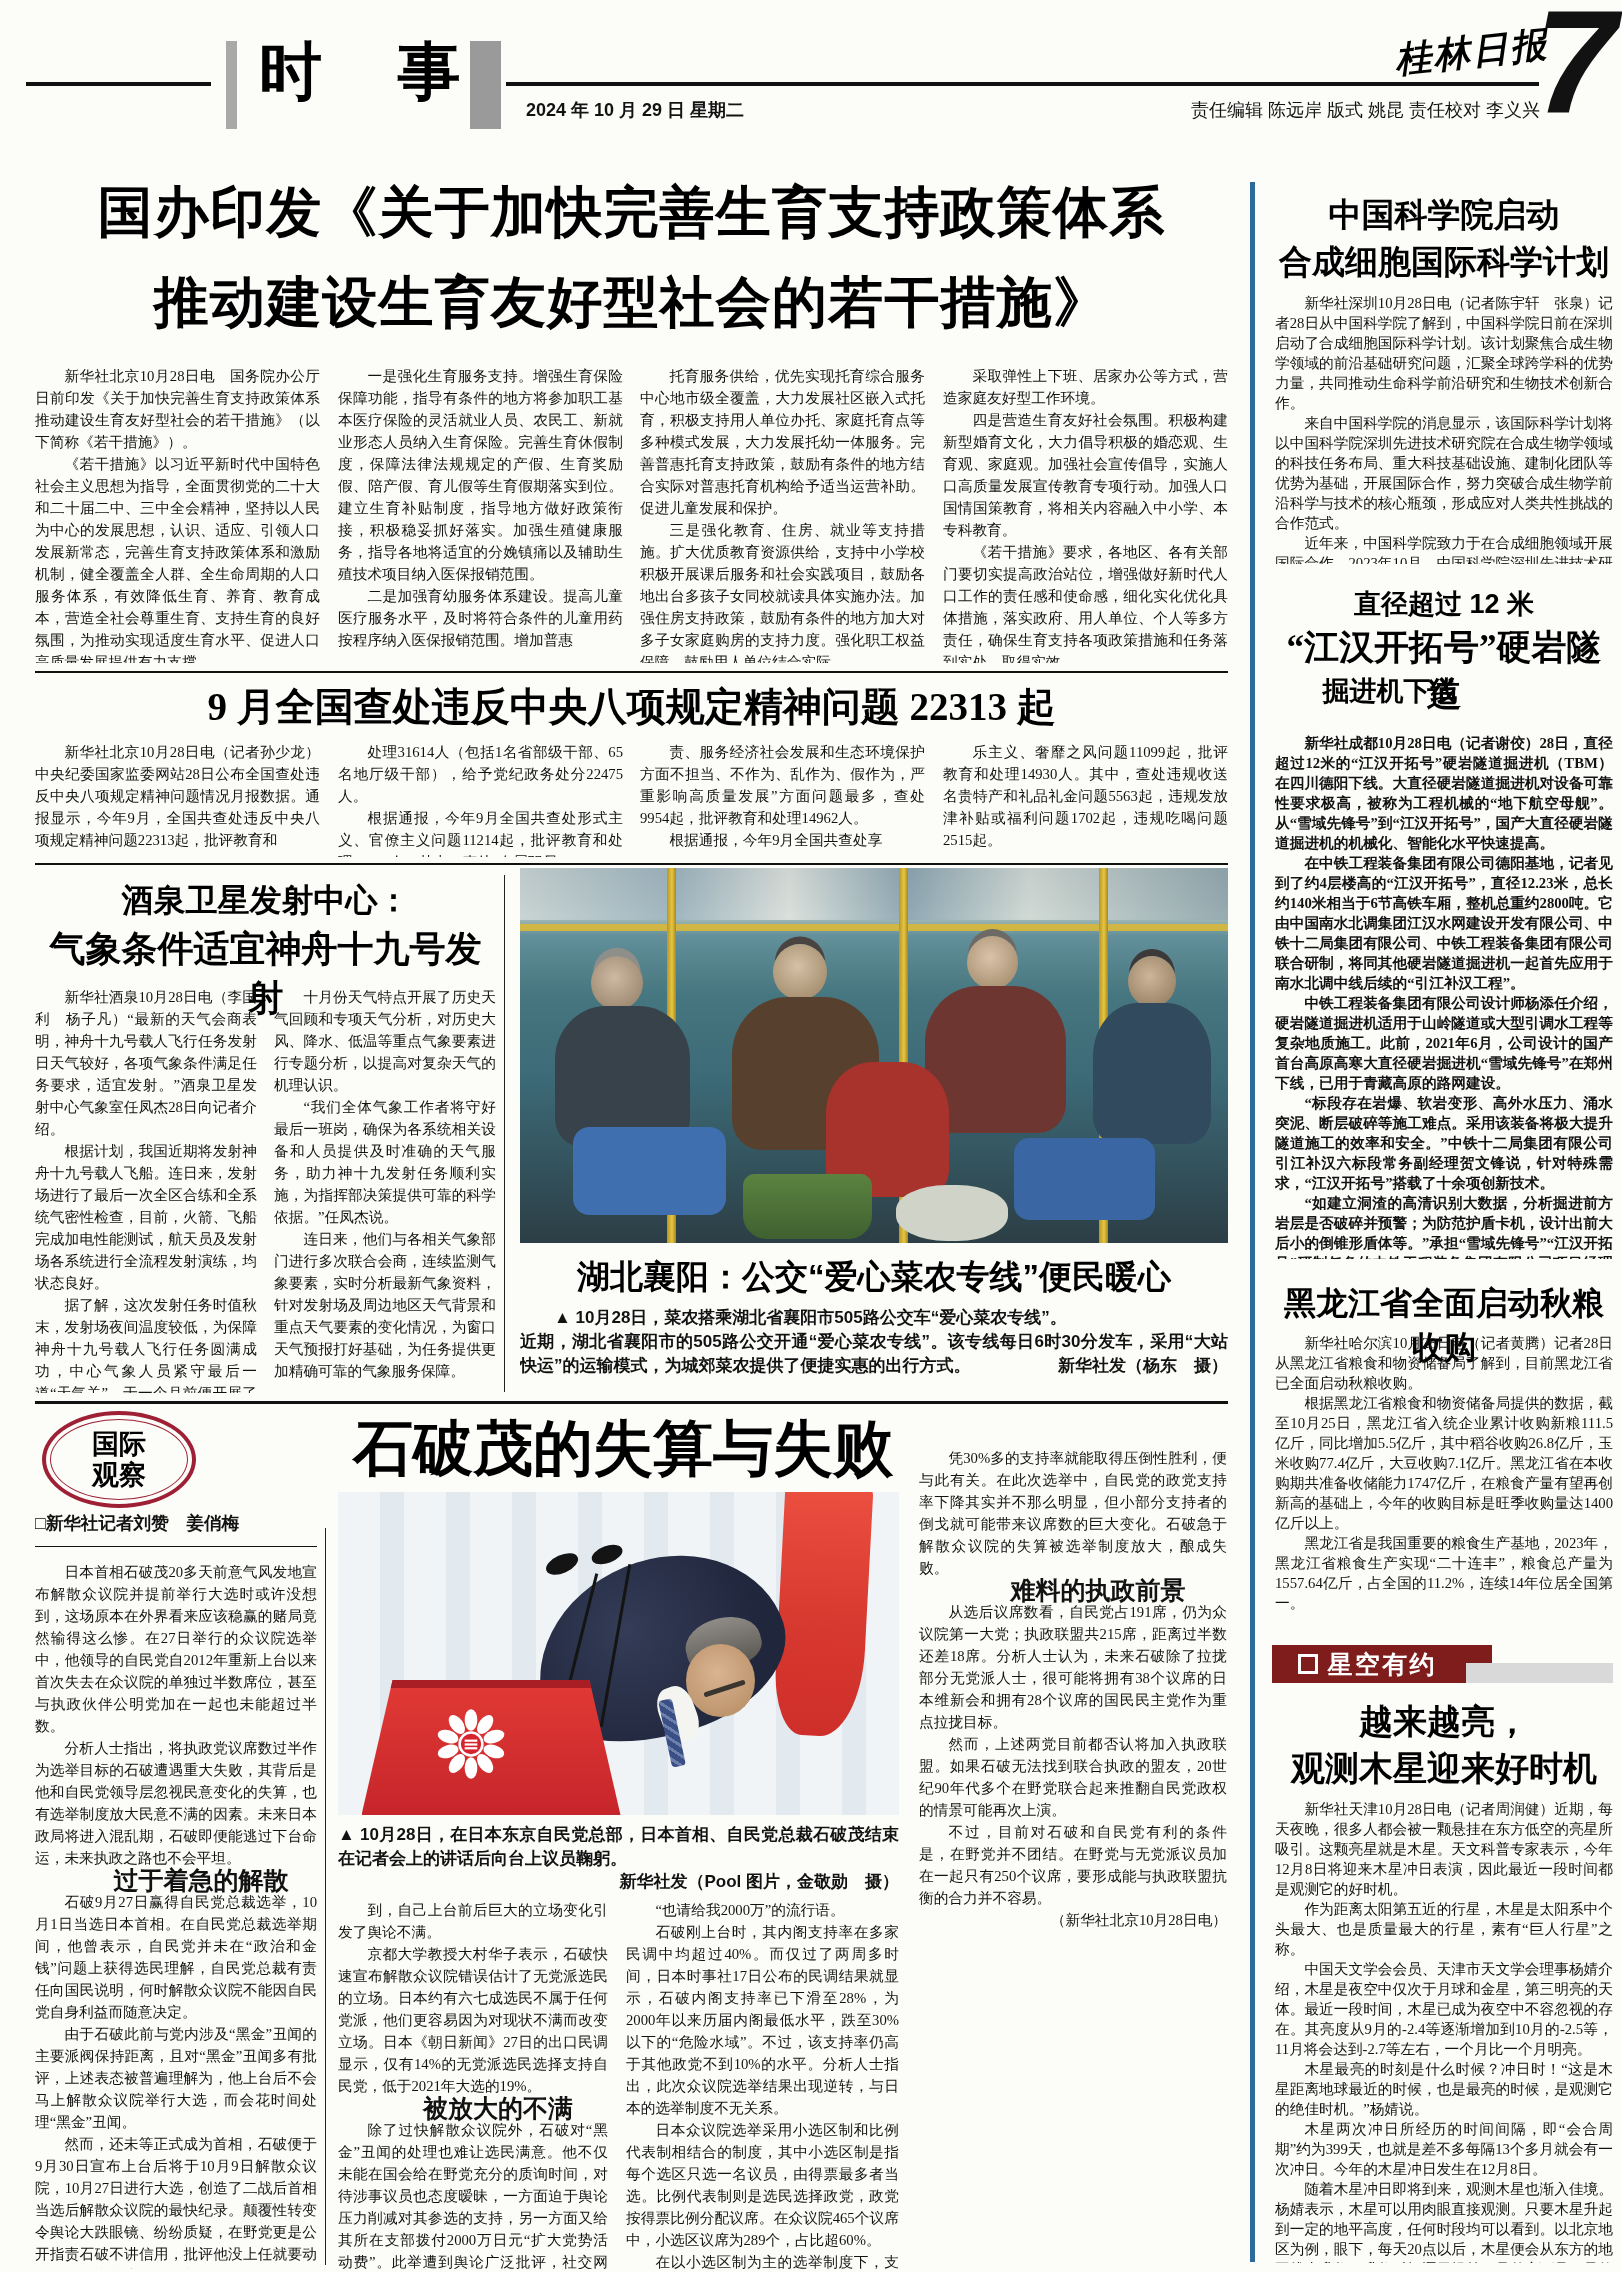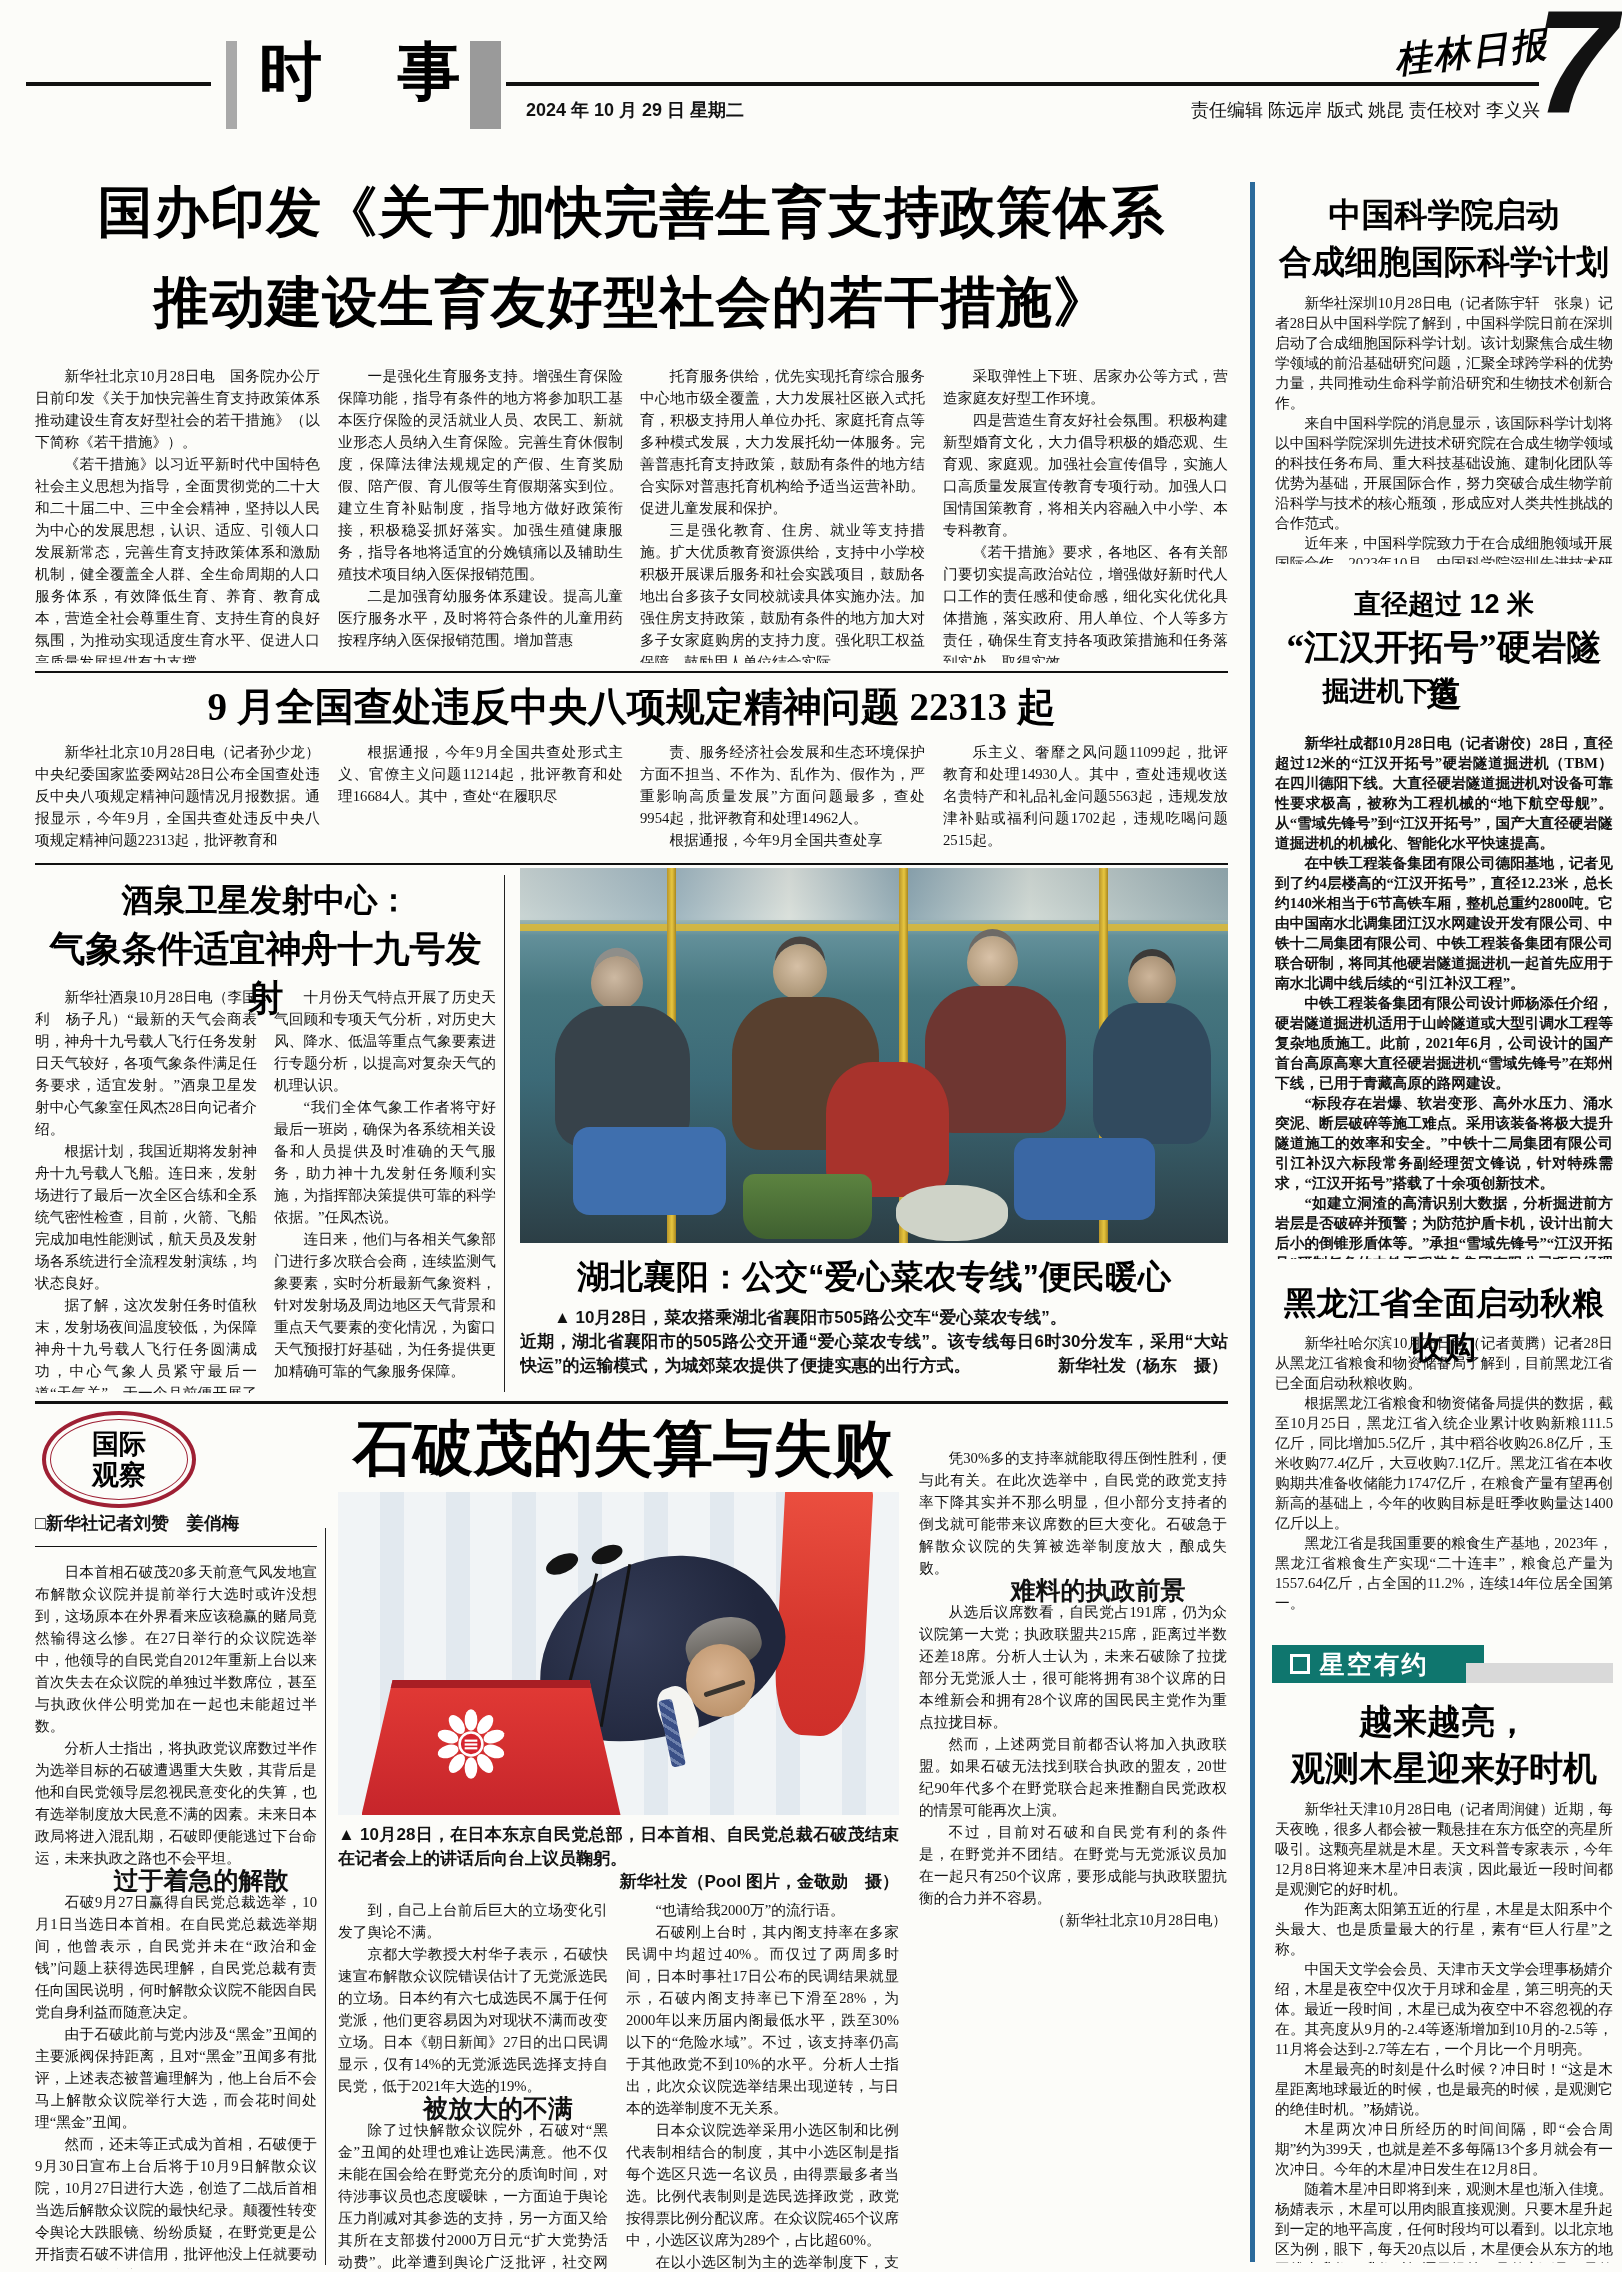--- a/index.html
+++ b/index.html
@@ -21,21 +21,21 @@
   .subhead{font-family:"Liberation Sans",sans-serif;font-weight:700;font-size:25px;
            text-align:center;margin:9.4px 0;text-indent:0;}
   .cap{font-family:"Liberation Sans",sans-serif;font-weight:600;}
   .byline{font-family:"Liberation Sans",sans-serif;font-weight:700;font-size:17.6px;}
   
   .obs{border:4.1px solid #9e2034;border-radius:50%;display:flex;flex-direction:column;
        align-items:center;justify-content:center;}
   .obs::before{content:"";position:absolute;inset:4.1px;border:1.8px solid #9e2034;border-radius:50%;}
   .obs span{font-family:"Liberation Sans",sans-serif;font-weight:900;font-size:27px;line-height:1.12;color:#000;}
   
-  .starry{background:#0f766e;color:#fff;display:flex;align-items:center;padding-left:18px;}
+  .starry{background:#7f1d1d;color:#fff;display:flex;align-items:center;padding-left:26px;}
   .starry .sq{width:14px;height:14px;border:3.5px solid #fff;margin-right:9.4px;}
   .starry .lbl{font-family:"Liberation Sans",sans-serif;font-weight:900;font-size:25px;letter-spacing:2.4px;}
   
   .photo-bus{background:linear-gradient(180deg,#5e6e72 0%,#8b9d9b 9%,#a9bcb6 13%,#63909a 18%,#46767f 34%,#3c6a77 56%,#33525c 80%,#2c3e45 100%);overflow:hidden;}
   .bus-rail-h{position:absolute;left:0;top:56px;width:100%;height:7px;background:#d9b838;opacity:.9;}
   .bus-rail{position:absolute;top:0;width:8.8px;height:100%;background:linear-gradient(90deg,#b8952a,#e7c63f 55%,#a8861f);}
   .bus-window{position:absolute;left:0;top:0;width:100%;height:52px;
       background:linear-gradient(90deg,#cfd9d8 0%,#9fb6c2 22%,#e3e7e2 38%,#8da7b4 55%,#d8dfda 72%,#93a9b0 100%);opacity:.85;}
   .head{position:absolute;border-radius:50%;}
   .torso{position:absolute;border-radius:38% 38% 20% 20%;}
@@ -85,20 +85,21 @@
     <p>四是营造生育友好社会氛围。积极构建新型婚育文化，大力倡导积极的婚恋观、生育观、家庭观。加强社会宣传倡导，实施人口高质量发展宣传教育专项行动。加强人口国情国策教育，将相关内容融入中小学、本专科教育。</p>
     <p>《若干措施》要求，各地区、各有关部门要切实提高政治站位，增强做好新时代人口工作的责任感和使命感，细化实化优化具体措施，落实政府、用人单位、个人等多方责任，确保生育支持各项政策措施和任务落到实处、取得实效。</p>
   </div>
   <div class="abs hrule" style="left:35px;top:671px;width:1193px;height:1.8px;"></div>
 
   <div class="abs headline-serif center" style="left:35px;top:680px;width:1193px;font-size:39px;">9 月全国查处违反中央八项规定精神问题 22313 起</div>
   <div class="abs body-col clip" style="left:35px;top:741px;width:285px;height:116px;">
     <p>新华社北京10月28日电（记者孙少龙）中央纪委国家监委网站28日公布全国查处违反中央八项规定精神问题情况月报数据。通报显示，今年9月，全国共查处违反中央八项规定精神问题22313起，批评教育和</p>
   </div>
   <div class="abs body-col clip" style="left:338px;top:741px;width:285px;height:116px;">
+    <p>处理31614人（包括1名省部级干部、65名地厅级干部），给予党纪政务处分22475人。</p>
     <p>根据通报，今年9月全国共查处形式主义、官僚主义问题11214起，批评教育和处理16684人。其中，查处“在履职尽</p>
   </div>
   <div class="abs body-col clip" style="left:640px;top:741px;width:285px;height:116px;">
     <p>责、服务经济社会发展和生态环境保护方面不担当、不作为、乱作为、假作为，严重影响高质量发展”方面问题最多，查处9954起，批评教育和处理14962人。</p>
     <p>根据通报，今年9月全国共查处享</p>
   </div>
   <div class="abs body-col clip" style="left:943px;top:741px;width:285px;height:116px;">
     <p>乐主义、奢靡之风问题11099起，批评教育和处理14930人。其中，查处违规收送名贵特产和礼品礼金问题5563起，违规发放津补贴或福利问题1702起，违规吃喝问题2515起。</p>
   </div>
   <div class="abs hrule" style="left:35px;top:863px;width:1193px;height:1.8px;"></div>

